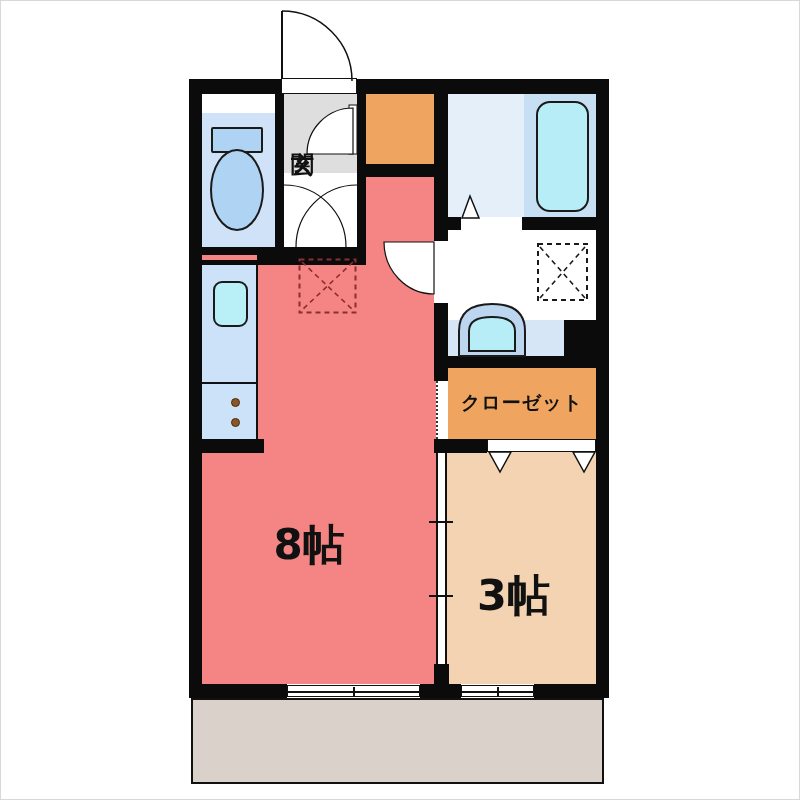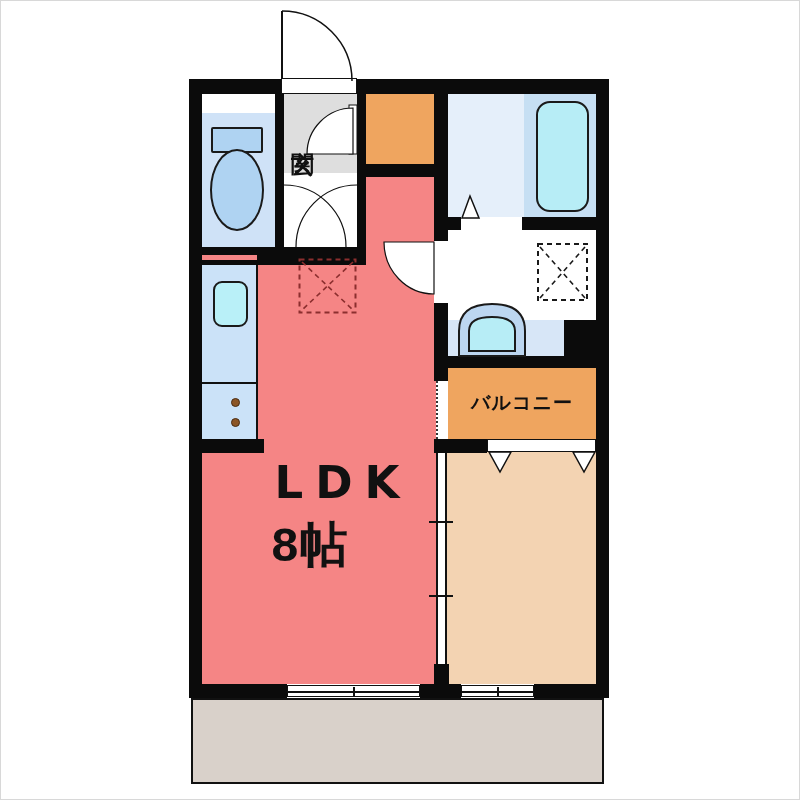--- a/index.html
+++ b/index.html
@@ -116,19 +116,19 @@
     <path d="M572,451 L594,451 L583,471 Z" fill="#fff" stroke="#111" stroke-width="1.5"></path>
 
     <path d="M461,217 L478,217 L469,195 Z" fill="#fff" stroke="#111" stroke-width="1.5"></path>
 
     <path d="M458,355 L458,330 Q458,303 491,303 Q524,303 524,330 L524,355 Z" fill="#BCD6F0" stroke="#1a1a1a" stroke-width="2"></path>
     <path d="M468,350 L468,330 Q468,316 491,316 Q514,316 514,330 L514,350 Z" fill="#B7EDF6" stroke="#1a1a1a" stroke-width="2"></path>
   </svg>
 
   <div class="a room-label" style="left:284px;top:102px;width:30px;height:64px;font-size:23px;writing-mode:vertical-rl;text-orientation:upright;letter-spacing:3px;">玄関</div>
 
-  <div class="a room-label" style="left:252px;top:458px;width:180px;font-size:45px;letter-spacing:12px;">LDK</div>
-  <div class="a room-label" style="left:248px;top:522px;width:120px;font-size:48px;font-family:Liberation Mono, monospace;">8帖</div>
+  <div class="a room-label" style="left:248px;top:522px;width:120px;font-size:42px;">8帖</div>
 
+  <div class="a room-label" style="left:440px;top:572px;width:145px;font-size:43px;">3帖</div>
 
-  <div class="a room-label" style="left:447px;top:392px;width:148px;font-size:19px;letter-spacing:1px;">バルコニー</div>
+  <div class="a room-label" style="left:447px;top:392px;width:148px;font-size:19px;letter-spacing:1px;">クローゼット</div>
 
 </div>
 
 </body></html>

